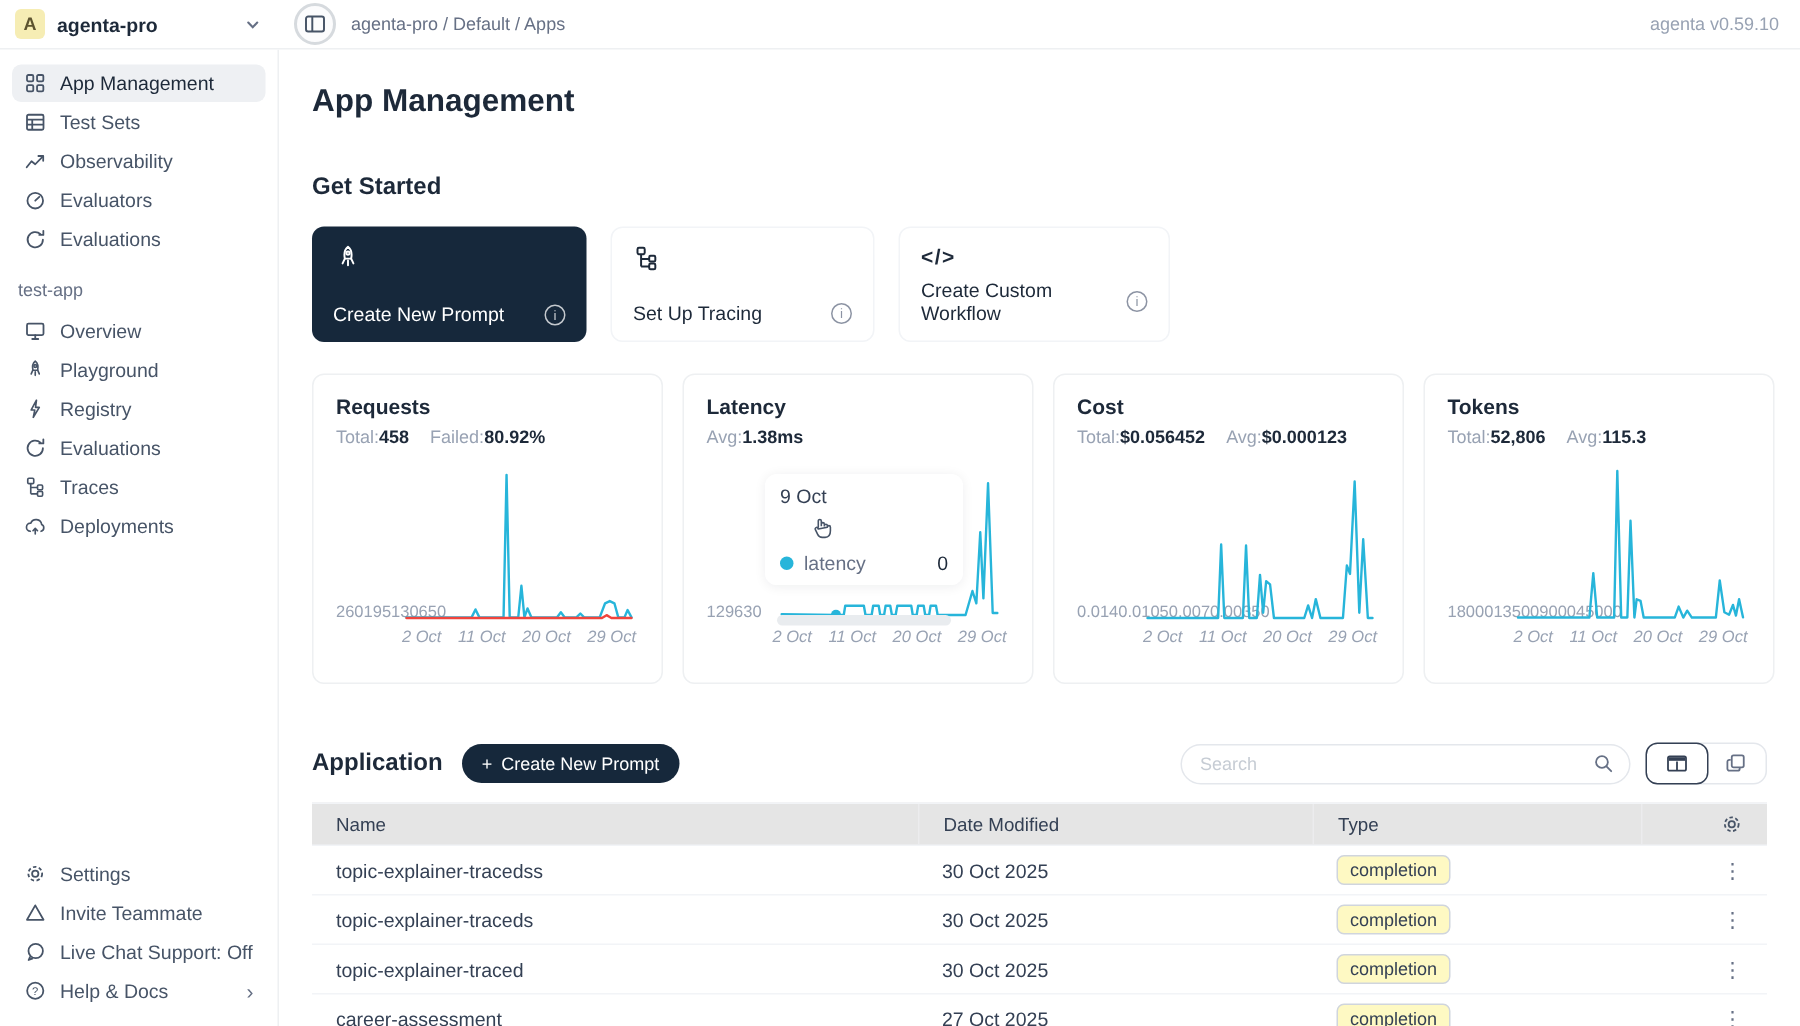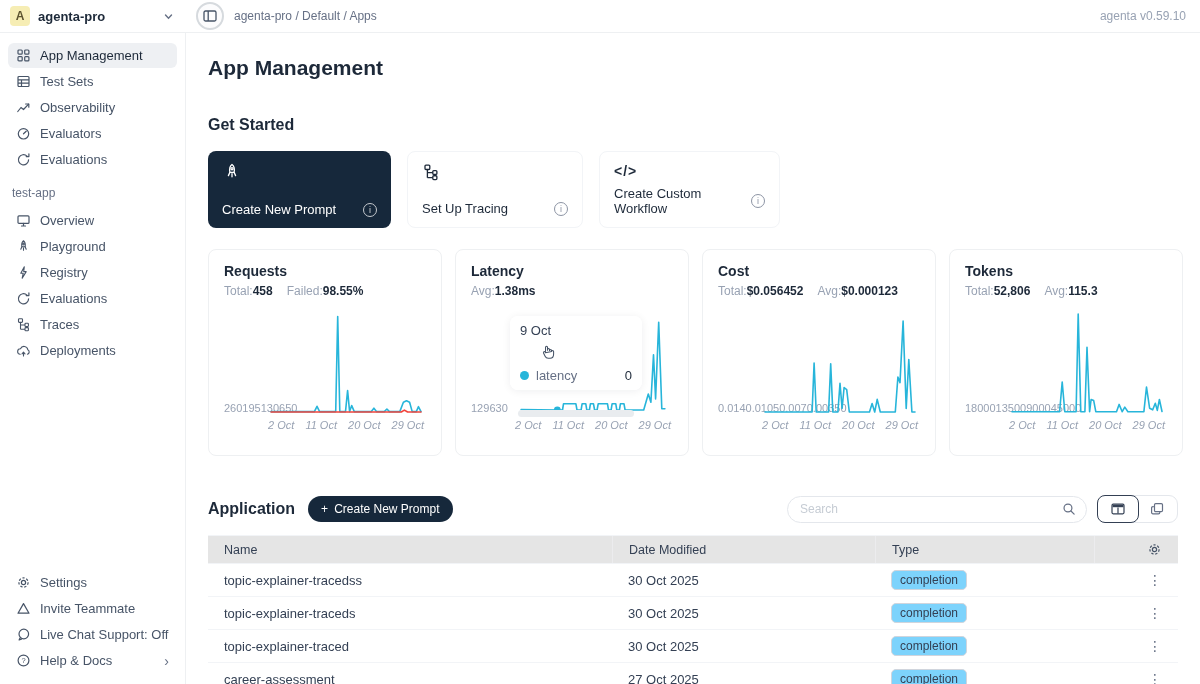--- a/index.html
+++ b/index.html
@@ -82,21 +82,21 @@
 
   
   .app-table { margin-top:12px; border-bottom:0; font-size:13px; }
   .tr { display:flex; align-items:center; border-bottom:1px solid #f2f4f7; }
   .tr.head { height:29px; background:#e5e5e5; font-size:12.5px; font-weight:500; color:#344054; border-top:1px solid #f2f4f7; }
   .tr.row { height:33px; color:#344054; cursor:pointer; }
   .td { padding:0 16px; }
   .c-name { flex:1; } .c-date { width:263px; } .c-type { width:219px; } .c-act { width:84px; display:flex; justify-content:flex-end; }
   .tr.head .c-date, .tr.head .c-type, .tr.head .c-act { border-left:1px solid #ececee; height:100%; display:flex; align-items:center; }
   .tr.head .c-act { justify-content:flex-end; }
-  .type-badge { display:inline-block; border:1px solid #d0d5dd; border-radius:5px; padding:2px 8px; font-size:12px; color:#344054; background:#7dd3fc; }
+  .type-badge { display:inline-block; border:1px solid #d0d5dd; border-radius:5px; padding:2px 8px; font-size:12px; color:#344054; background:#fef9c3; }
   .dots { color:#667085; font-size:14px; letter-spacing:0; cursor:pointer; line-height:1; }
 
   .icon { flex:0 0 auto; }
 </style>
 </head>
 <body>
 
 <div class="topbar">
   <div class="workspace">
     <span class="avatar">A</span>
@@ -307,21 +307,21 @@
       </div>
     </div>
   </div>
 
   <div class="metrics">
 
     <div class="metric-card">
       <div class="metric-title">Requests</div>
       <div class="metric-stats">
         <span class="stat"><span class="lbl">Total:</span><span class="val">458</span></span>
-        <span class="stat"><span class="lbl">Failed:</span><span class="val">98.55%</span></span>
+        <span class="stat"><span class="lbl">Failed:</span><span class="val">80.92%</span></span>
       </div>
       <div class="chart-area">
         <div class="y-axis">
             <div>260</div>
             <div>195</div>
             <div>130</div>
             <div>65</div>
             <div>0</div>
           </div>
         <svg class="plot" width="160" height="104" viewBox="0 0 160 104">

